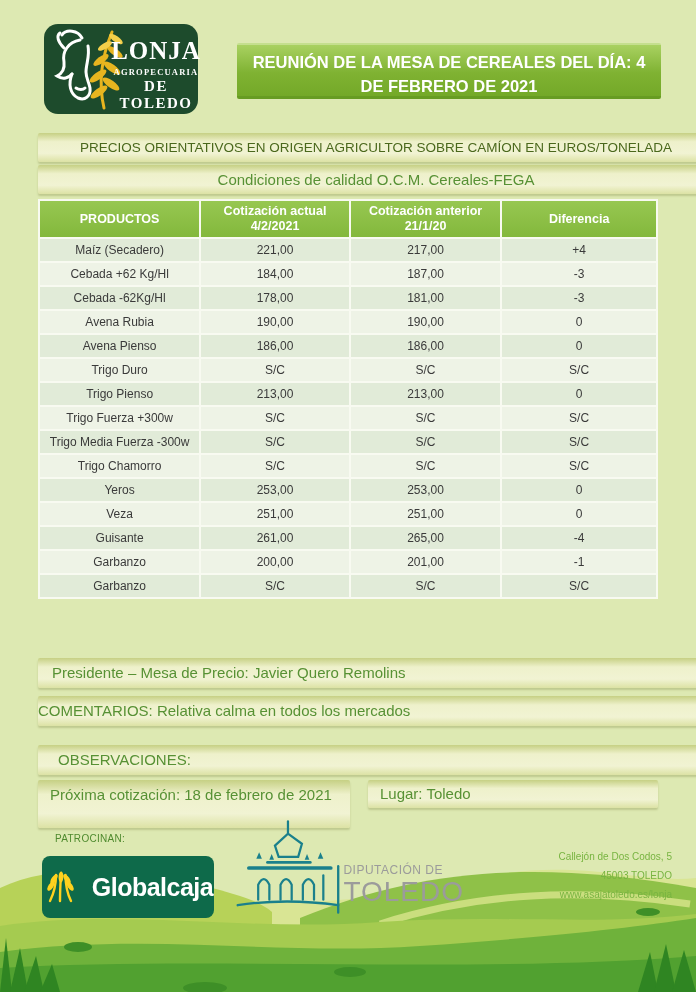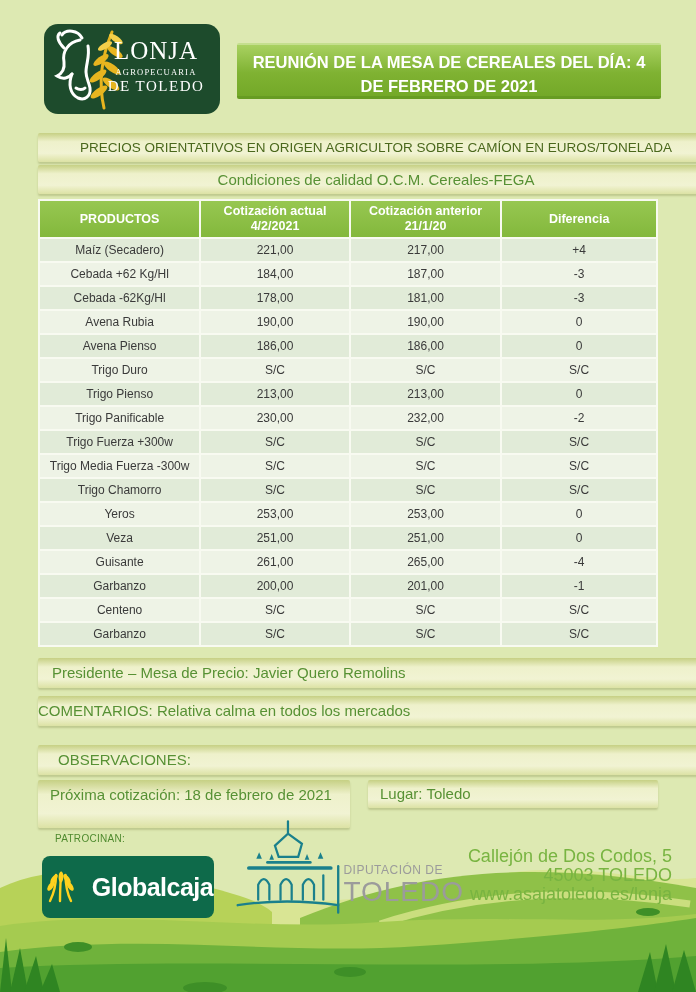--- a/index.html
+++ b/index.html
@@ -3,23 +3,23 @@
 <meta charset="utf-8">
 <style>
   html,body{margin:0;padding:0;}
   .page{
     position:relative; width:696px; height:992px; overflow:hidden;
     background:#dde9b2;
     font-family:"Liberation Sans","DejaVu Sans",sans-serif;
   }
   
   .logo-box{
-    position:absolute; left:44px; top:24px; width:176px; height:90px;
+    position:absolute; left:44px; top:24px; width:154px; height:90px;
     background:#1d4b2c; border-radius:14px;
-    display:flex; align-items:center; justify-content:flex-start;
+    display:flex; align-items:center; justify-content:flex-start;font-weight:bold;
   }
   .logo-art{position:absolute; left:8px; top:2px;}
   .logo-text{
     position:absolute; left:62px; top:14px; width:100px; text-align:center;
     color:#fff; font-family:"Liberation Serif","DejaVu Serif",serif;
   }
   .logo-l1{font-size:25px; letter-spacing:1px; line-height:26px;}
   .logo-l2{font-size:8.5px; letter-spacing:1.2px; line-height:12px; margin-top:2px;}
   .logo-l3{font-size:15px; letter-spacing:1.5px; line-height:17px;}
   .title-banner{
@@ -82,21 +82,21 @@
   .globalcaja-text{color:#fff; font-size:25px; font-weight:bold; letter-spacing:-0.5px;}
   .diputacion{
     position:absolute; left:234px; top:816px; width:230px; height:104px; z-index:2;
     display:flex; align-items:flex-end;
   }
   .diputacion-text{margin:0 0 14px -6px; color:#9b9b9b;}
   .dip-l1{font-size:12px; letter-spacing:.5px; line-height:13px;}
   .dip-l2{font-size:28px; letter-spacing:1px; line-height:29px;}
   .address{
     position:absolute; right:24px; top:847px; width:220px; z-index:2;
-    text-align:right; color:#78b441; font-size:18px; line-height:19px;
+    text-align:right; color:#78b441; font-size:10px; line-height:19px;
   }
 </style>
 </head>
 <body>
 
 <div class="page">
 
   <div class="logo-box">
     <svg class="logo-art" width="74" height="86" viewBox="0 0 74 86">
       <g fill="none" stroke="#ffffff" stroke-width="3" stroke-linecap="round">
@@ -194,26 +194,20 @@
           <td>S/C</td>
           <td>S/C</td>
         </tr>
       <tr>
           <td>Trigo Pienso</td>
           <td>213,00</td>
           <td>213,00</td>
           <td>0</td>
         </tr>
       <tr>
-          <td>Trigo Panificable</td>
-          <td>230,00</td>
-          <td>232,00</td>
-          <td>-2</td>
-        </tr>
-      <tr>
           <td>Trigo Fuerza +300w</td>
           <td>S/C</td>
           <td>S/C</td>
           <td>S/C</td>
         </tr>
       <tr>
           <td>Trigo Media Fuerza -300w</td>
           <td>S/C</td>
           <td>S/C</td>
           <td>S/C</td>
@@ -240,26 +234,20 @@
           <td>Guisante</td>
           <td>261,00</td>
           <td>265,00</td>
           <td>-4</td>
         </tr>
       <tr>
           <td>Garbanzo</td>
           <td>200,00</td>
           <td>201,00</td>
           <td>-1</td>
-        </tr>
-      <tr>
-          <td>Centeno</td>
-          <td>S/C</td>
-          <td>S/C</td>
-          <td>S/C</td>
         </tr>
       <tr>
           <td>Garbanzo</td>
           <td>S/C</td>
           <td>S/C</td>
           <td>S/C</td>
         </tr>
     </tbody>
   </table>
 

